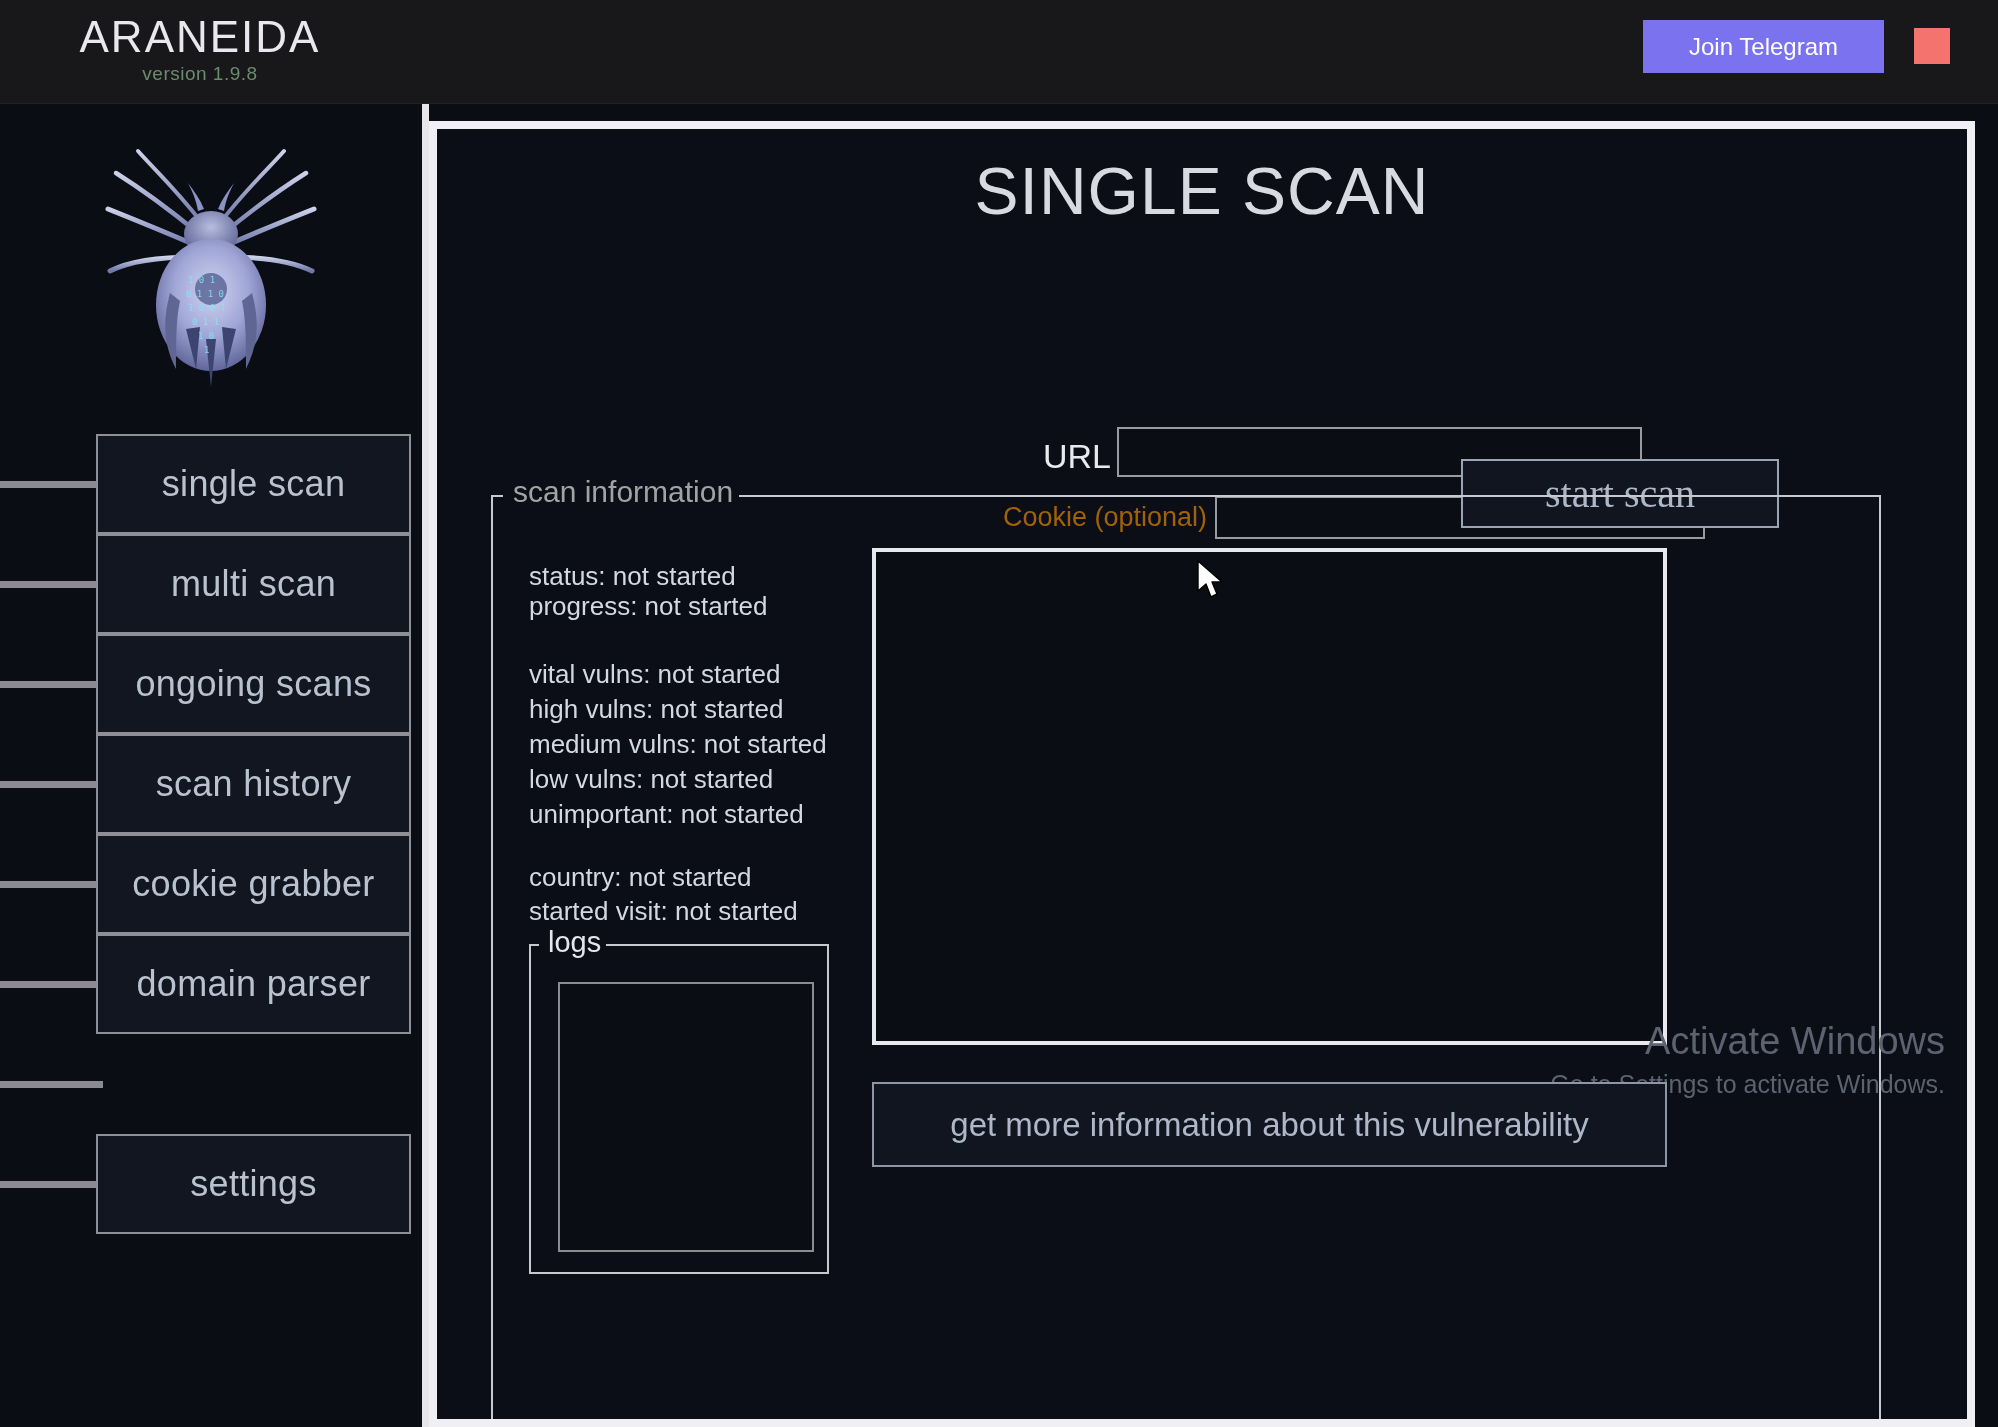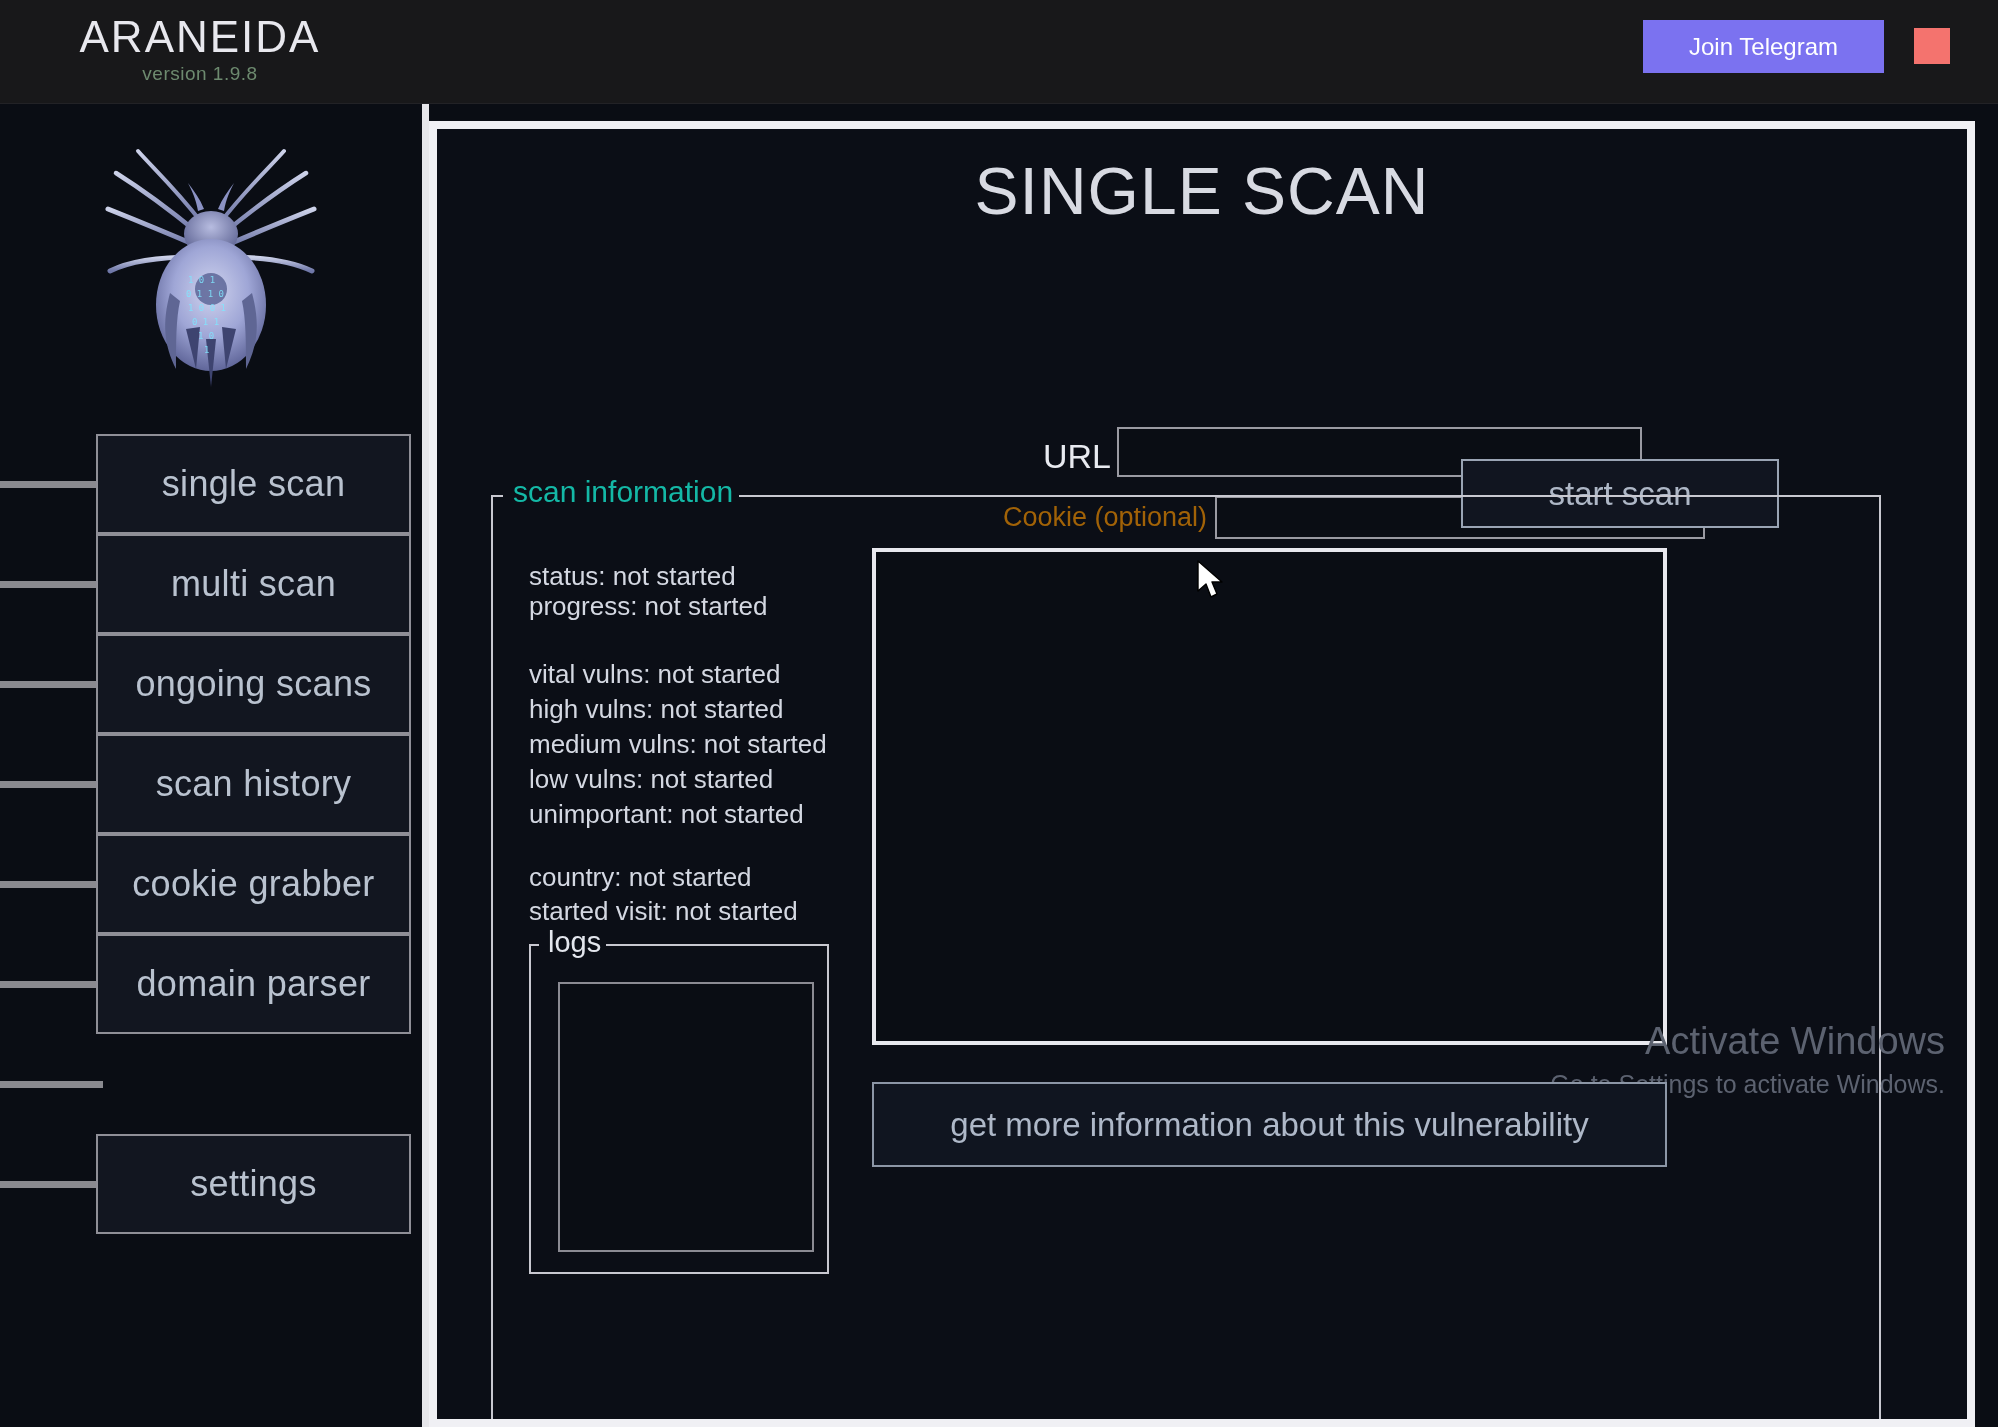--- a/index.html
+++ b/index.html
@@ -114,42 +114,42 @@
     background: #0a0d14;
     border: 2px solid #9a9aa2;
     color: #d9dde6; font-size: 22px; padding: 0 10px;
     font-family: "Liberation Sans", sans-serif;
   }
   #start-scan-btn {
     position: absolute; left: 1024px; top: 330px;
     width: 318px; height: 69px;
     background: #111520;
     border: 2px solid #9aa4b4;
-    color: #aeb7c6; font-size: 33px;
-    font-family: Liberation Sans, sans-serif;
+    color: #aeb7c6; font-size: 40px;
+    font-family: Liberation Serif, serif;
     cursor: pointer;
     display: flex; align-items: center; justify-content: center;
   }
 
   
   #scan-info-fieldset {
     position: absolute; left: 54px; top: 366px;
     width: 1390px; height: 932px;
     border: 2px solid #c8c8d0;
     border-top: none;
   }
   #scan-info-topline-left {
     position: absolute; left: 54px; top: 366px; width: 12px; height: 2px; background: #c8c8d0;
   }
   #scan-info-topline-right {
     position: absolute; left: 280px; top: 366px; width: 1164px; height: 2px; background: #c8c8d0;
   }
   #scan-info-legend {
     position: absolute; left: 70px; top: 346px;
-    font-size: 30px; color: #14b8a6;
+    font-size: 30px; color: #a3a3a3;
     background: #0b0e16; padding: 0 6px; text-align: center;
   }
 
   .info-line {
     position: absolute; left: 92px;
     font-size: 26px; color: #d4d8e2;
     white-space: nowrap;
   }
 
   

